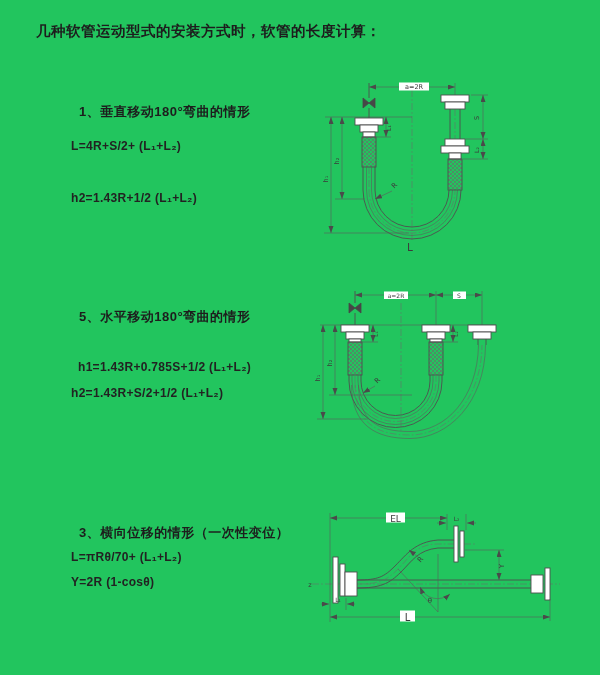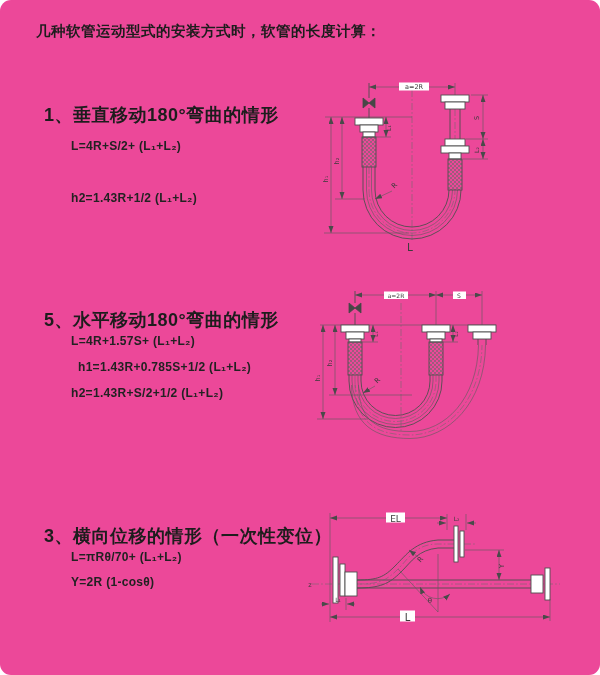--- a/index.html
+++ b/index.html
@@ -1,27 +1,27 @@
 <!DOCTYPE html>
 <html><head>
 <meta charset="utf-8">
 <style>
   html,body{margin:0;padding:0;}
   body{
     width:600px;height:675px;position:relative;background:#ffffff;overflow:hidden;
     font-family:"Liberation Sans","DejaVu Sans",sans-serif;
   }
-  .page{position:absolute;inset:0;background:#ec4899;border-radius:11px;}
+  .page{position:absolute;inset:0;background:#22c55e;}
   .title{
     position:absolute;left:36px;top:22px;font-size:14.5px;font-weight:700;
     color:#1d1d1d;letter-spacing:0.5px;white-space:nowrap;
   }
   .heading{
-    position:absolute;font-size:18px;font-weight:700;color:#1d1d1d;
-    letter-spacing:0.5px;white-space:nowrap;
+    position:absolute;font-size:13px;font-weight:700;color:#1d1d1d;
+    letter-spacing:0.5px;white-space:nowrap;margin-left:35px;
   }
   .formula{
     position:absolute;font-size:12px;font-weight:700;color:#222;
     letter-spacing:0.3px;white-space:nowrap;
   }
   svg{position:absolute;overflow:visible;}
   svg text{fill:#3c3c3c;font-family:"DejaVu Sans","Liberation Sans",sans-serif;}
   .ln{stroke:#4f4f4f;stroke-width:0.9;fill:none;}
   .tn{stroke:#5c5c5c;stroke-width:0.6;fill:none;}
   .cl{stroke:#6b6b6b;stroke-width:0.55;fill:none;stroke-dasharray:7 2.2 1.6 2.2;}
@@ -34,21 +34,20 @@
 
 <div class="page">
 
   <div class="title">几种软管运动型式的安装方式时，软管的长度计算：</div>
 
   <div class="heading" style="left:44px;top:103px">1、垂直移动180°弯曲的情形</div>
   <div class="formula" style="left:71px;top:139px">L=4R+S/2+ (L₁+L₂)</div>
   <div class="formula" style="left:71px;top:191px">h2=1.43R+1/2 (L₁+L₂)</div>
 
   <div class="heading" style="left:44px;top:308px">5、水平移动180°弯曲的情形</div>
-  <div class="formula" style="left:71px;top:334px">L=4R+1.57S+ (L₁+L₂)</div>
   <div class="formula" style="left:78px;top:360px">h1=1.43R+0.785S+1/2 (L₁+L₂)</div>
   <div class="formula" style="left:71px;top:386px">h2=1.43R+S/2+1/2 (L₁+L₂)</div>
 
   <div class="heading" style="left:44px;top:524px">3、横向位移的情形（一次性变位）</div>
   <div class="formula" style="left:71px;top:550px">L=πRθ/70+ (L₁+L₂)</div>
   <div class="formula" style="left:71px;top:575px">Y=2R (1-cosθ)</div>
 
   <svg style="left:305px;top:72px" width="258" height="186" viewBox="0 0 258 186">
     <defs>
       <marker id="ar1" markerUnits="userSpaceOnUse" markerWidth="8" markerHeight="6" refX="7" refY="2.5" orient="auto-start-reverse">

